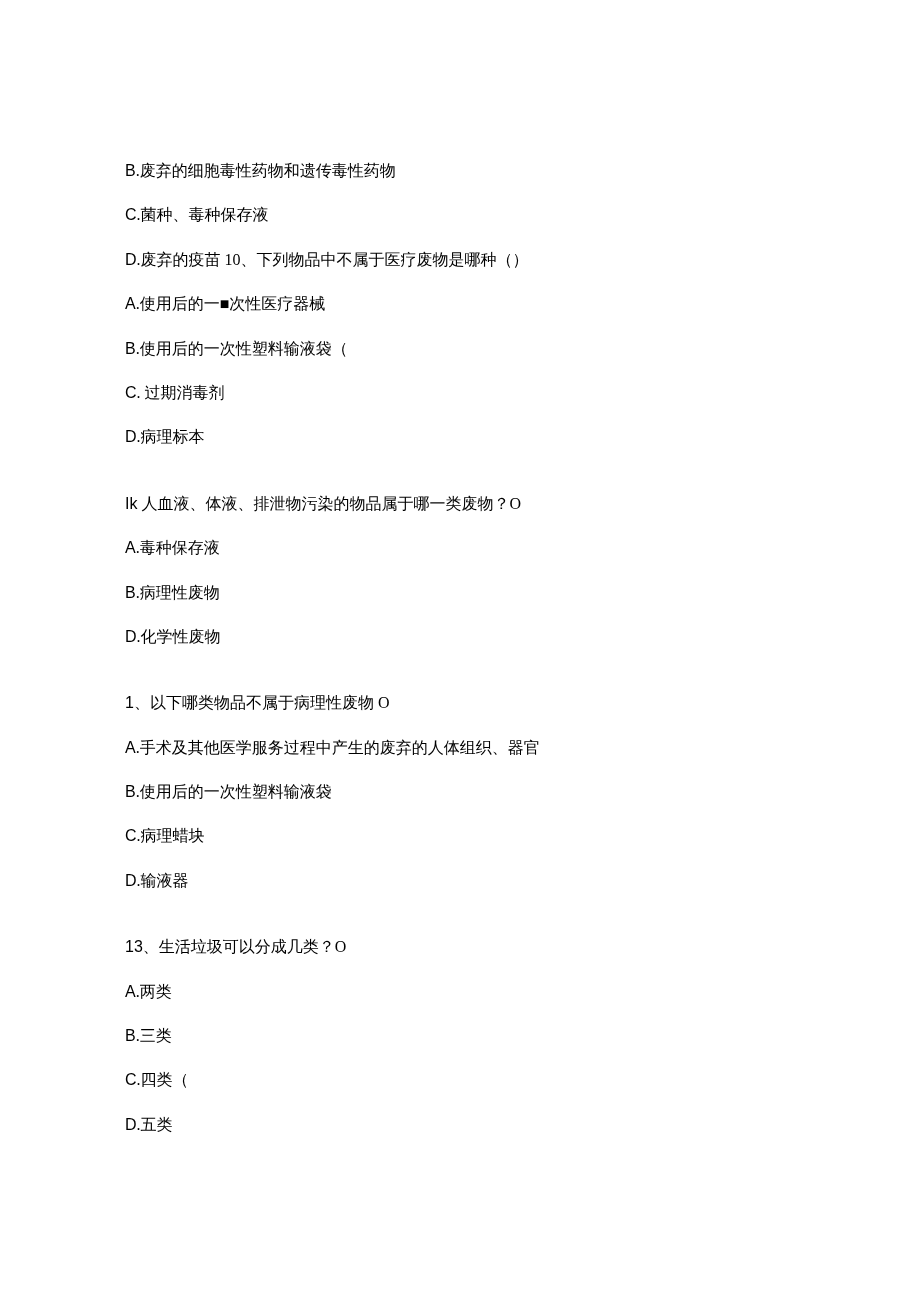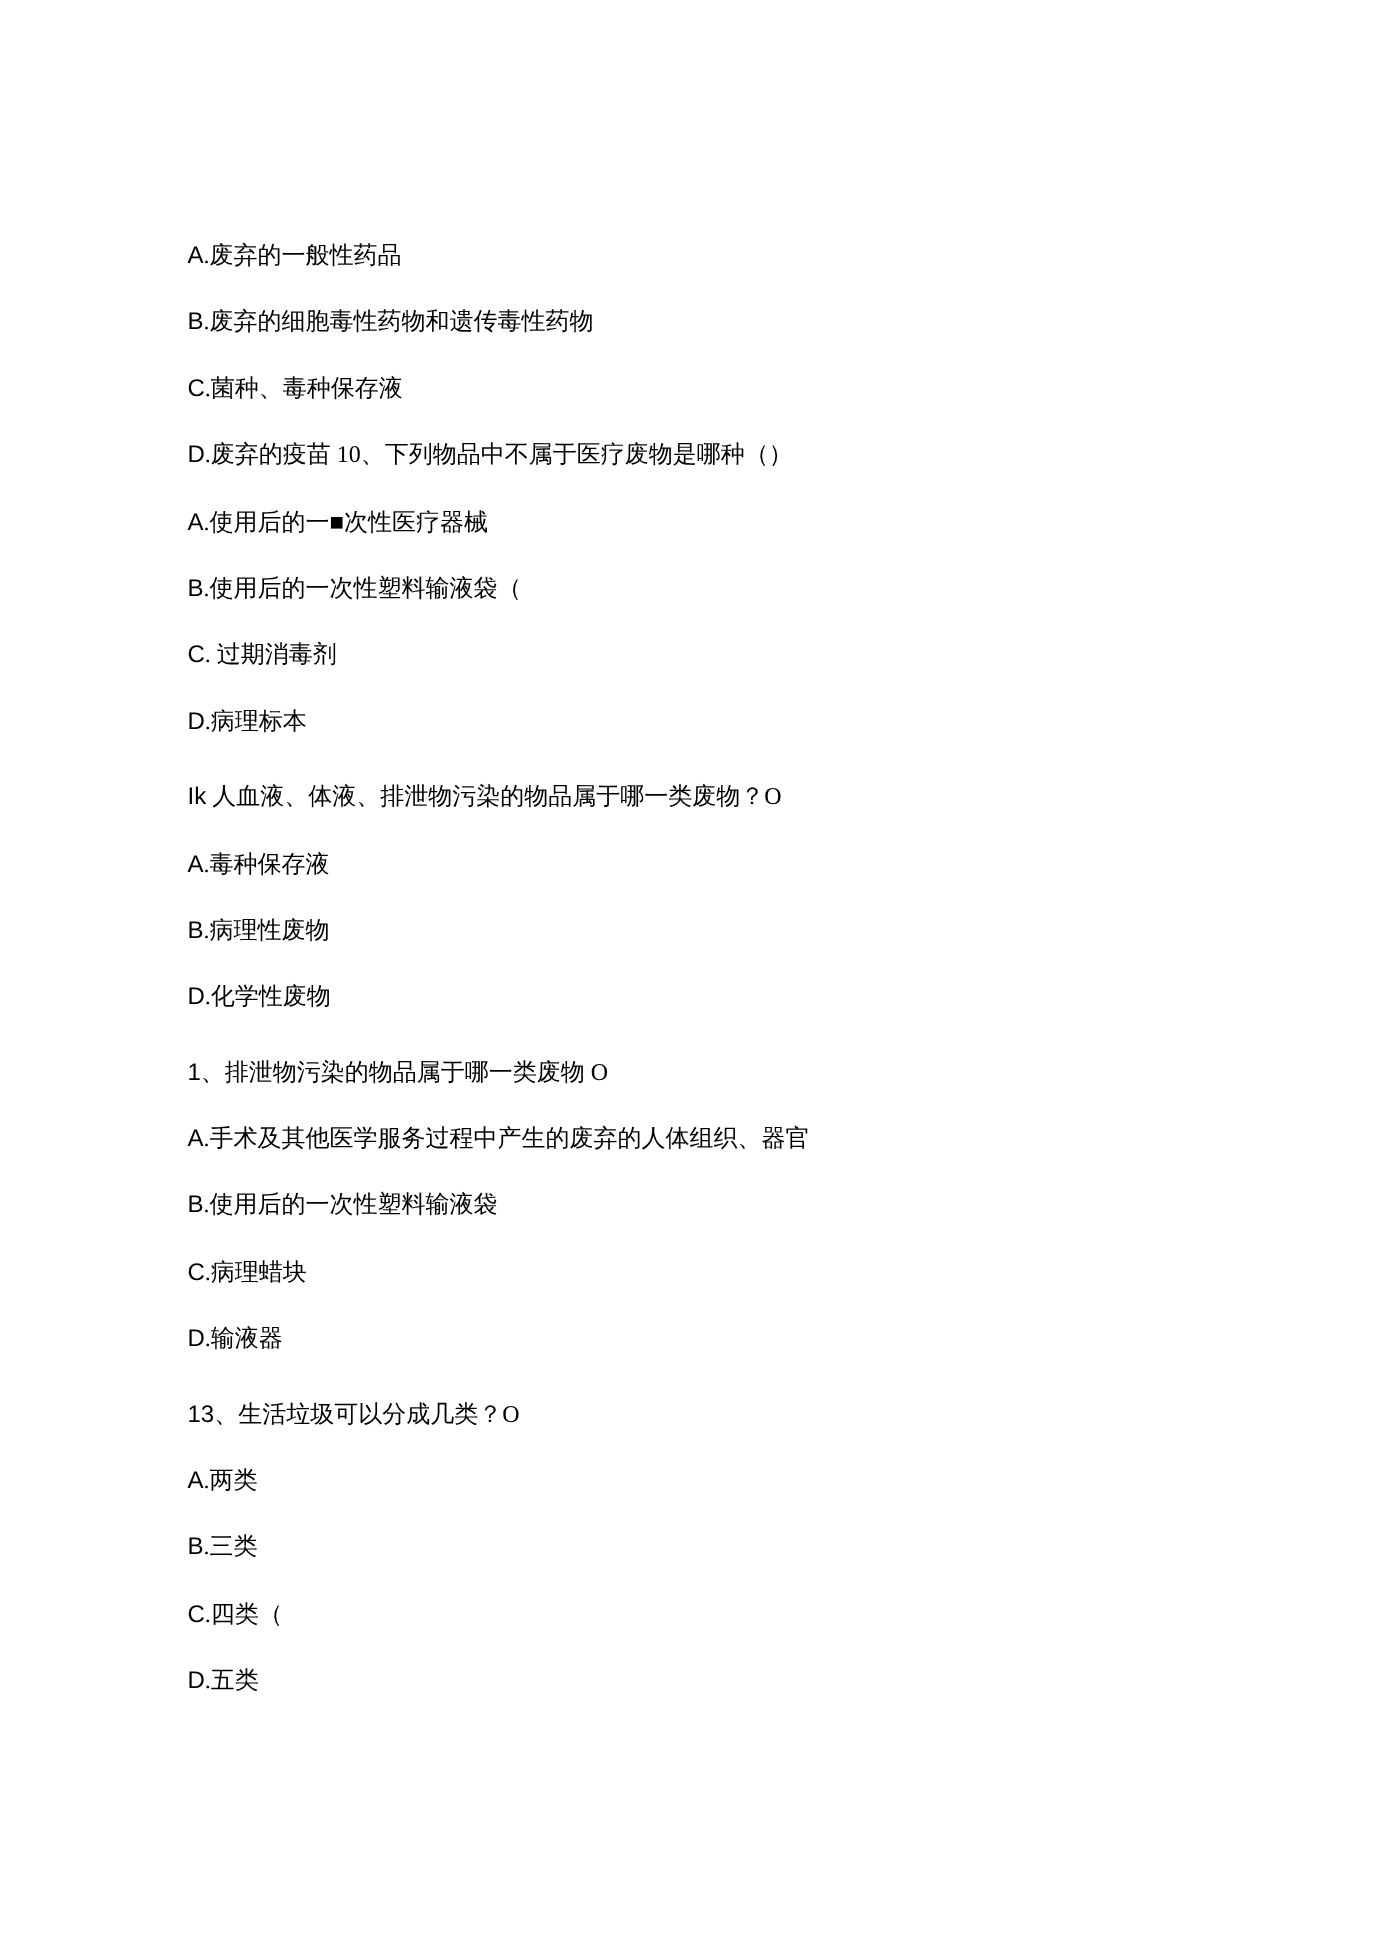--- a/index.html
+++ b/index.html
@@ -14,43 +14,42 @@
       min-height: 1301px;
       padding: 160px 125px 60px 125px;
       font-size: 16px;
       line-height: 1.4;
       color: #000000;
     }
     .line {
       margin-bottom: 22px;
     }
     .block-gap {
-      margin-top: 28px;
+      margin-top: 44px;
     }
     .latin {
       font-family: Arial, "Helvetica Neue", sans-serif;
     }
   </style>
 </head>
 <body>
 
 <div id="content">
-    <div class="line"><span class="latin">A</span><span>.废弃的一般性药品</span></div>
     <div class="line"><span class="latin">B</span><span>.废弃的细胞毒性药物和遗传毒性药物</span></div>
     <div class="line"><span class="latin">C</span><span>.菌种、毒种保存液</span></div>
     <div class="line"><span class="latin">D</span><span>.废弃的疫苗 10、下列物品中不属于医疗废物是哪种（）</span></div>
     <div class="line"><span class="latin">A</span><span>.使用后的一■次性医疗器械</span></div>
     <div class="line"><span class="latin">B</span><span>.使用后的一次性塑料输液袋（</span></div>
     <div class="line"><span class="latin">C</span><span>. 过期消毒剂</span></div>
     <div class="line"><span class="latin">D</span><span>.病理标本</span></div>
     <div class="line block-gap"><span class="latin">Ik</span><span> 人血液、体液、排泄物污染的物品属于哪一类废物？O</span></div>
     <div class="line"><span class="latin">A</span><span>.毒种保存液</span></div>
     <div class="line"><span class="latin">B</span><span>.病理性废物</span></div>
     <div class="line"><span class="latin">D</span><span>.化学性废物</span></div>
-    <div class="line block-gap"><span class="latin">1</span><span>、排泄物污染的物品属于哪一类废物 O</span></div>
+    <div class="line block-gap"><span class="latin">1</span><span>、以下哪类物品不属于病理性废物 O</span></div>
     <div class="line"><span class="latin">A</span><span>.手术及其他医学服务过程中产生的废弃的人体组织、器官</span></div>
     <div class="line"><span class="latin">B</span><span>.使用后的一次性塑料输液袋</span></div>
     <div class="line"><span class="latin">C</span><span>.病理蜡块</span></div>
     <div class="line"><span class="latin">D</span><span>.输液器</span></div>
     <div class="line block-gap"><span class="latin">13</span><span>、生活垃圾可以分成几类？O</span></div>
     <div class="line"><span class="latin">A</span><span>.两类</span></div>
     <div class="line"><span class="latin">B</span><span>.三类</span></div>
     <div class="line"><span class="latin">C</span><span>.四类（</span></div>
     <div class="line"><span class="latin">D</span><span>.五类</span></div>
   </div>

